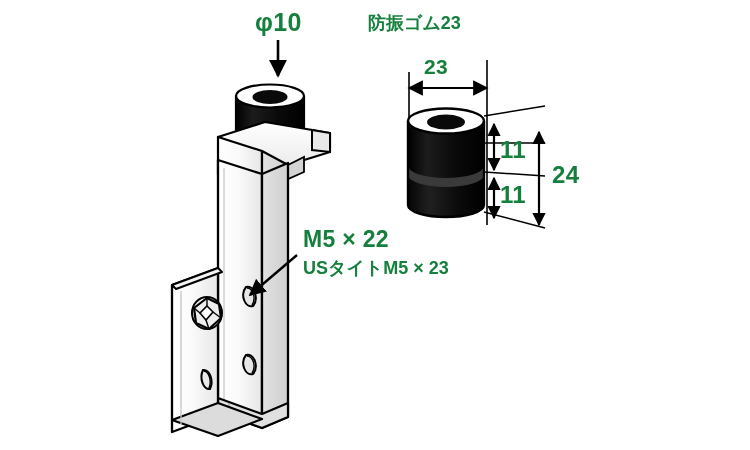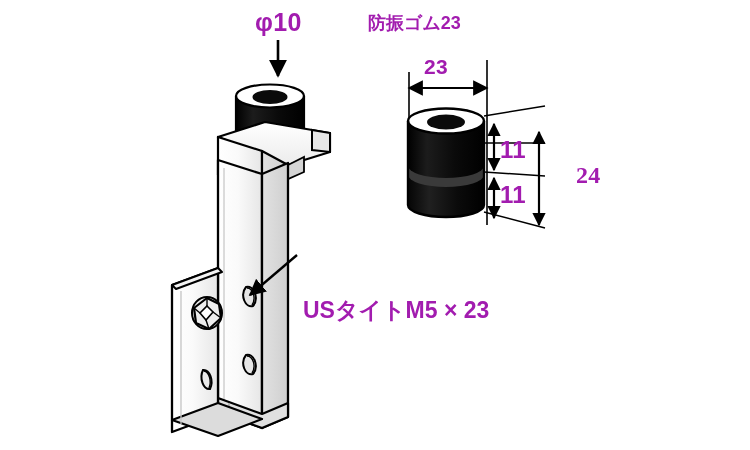--- a/index.html
+++ b/index.html
@@ -16,35 +16,35 @@
     font-family: "Liberation Sans", "DejaVu Sans", sans-serif;
   }
   #stage svg {
     position: absolute;
     left: 0;
     top: 0;
     display: block;
   }
   .lbl {
     position: absolute;
-    color: #a21caf;
+    color: #15803d;
     font-family: "Liberation Sans", "DejaVu Sans", sans-serif;
     font-weight: bold;
     white-space: nowrap;
     line-height: 1;
     letter-spacing: 0.3px;
   }
   .lbl-phi      { left: 255px; top: 10px;  font-size: 25px; }
   .lbl-title    { left: 368px; top: 14px;  font-size: 18px; letter-spacing: 0px; }
   .lbl-w23      { left: 424px; top: 56px;  font-size: 21px; }
   .lbl-h11a     { left: 500px; top: 138px; font-size: 24px; }
   .lbl-h11b     { left: 500px; top: 183px; font-size: 24px; }
-  .lbl-h24      { left: 576px; top: 163px; font-size: 24px; font-family: Liberation Serif, serif; }
+  .lbl-h24      { left: 552px; top: 163px; font-size: 24px; }
   .lbl-bolt1    { left: 303px; top: 228px; font-size: 23px; }
-  .lbl-bolt2    { left: 303px; top: 259px; font-size: 23px; letter-spacing: 0px; margin-top: 40px; }
+  .lbl-bolt2    { left: 303px; top: 259px; font-size: 18px; letter-spacing: 0px; }
 </style>
 </head>
 <body>
 
 <div id="stage">
 
   <svg width="750" height="450" viewBox="0 0 750 450">
 
     <defs>
       <linearGradient id="gMetalFront" x1="0" y1="0" x2="1" y2="0">
@@ -202,16 +202,17 @@
   <div class="lbl lbl-title">防振ゴム23</div>
 
   <div class="lbl lbl-w23">23</div>
 
   <div class="lbl lbl-h11a">11</div>
 
   <div class="lbl lbl-h11b">11</div>
 
   <div class="lbl lbl-h24">24</div>
 
+  <div class="lbl lbl-bolt1">M5 × 22</div>
 
   <div class="lbl lbl-bolt2">USタイトM5 × 23</div>
 
 </div>
 
 </body></html>

